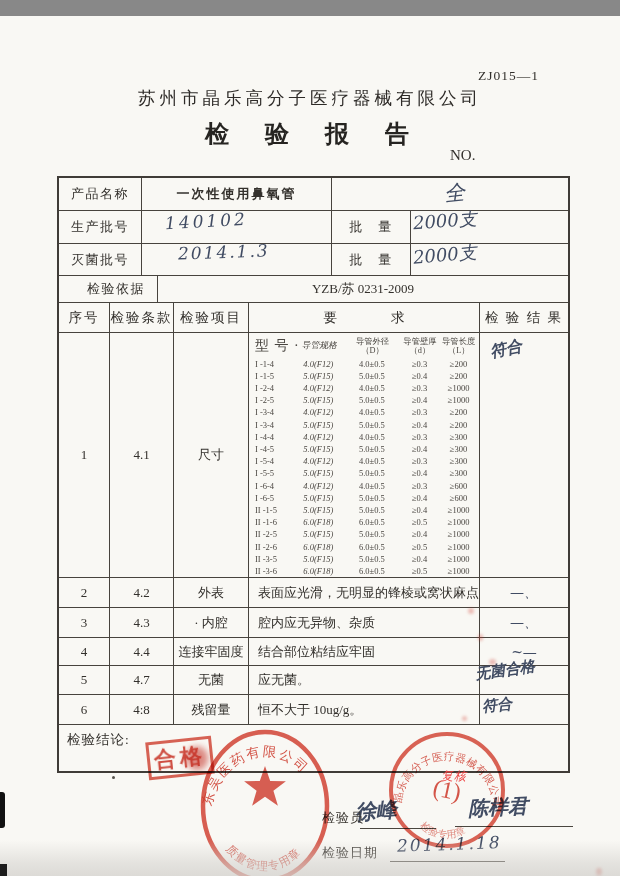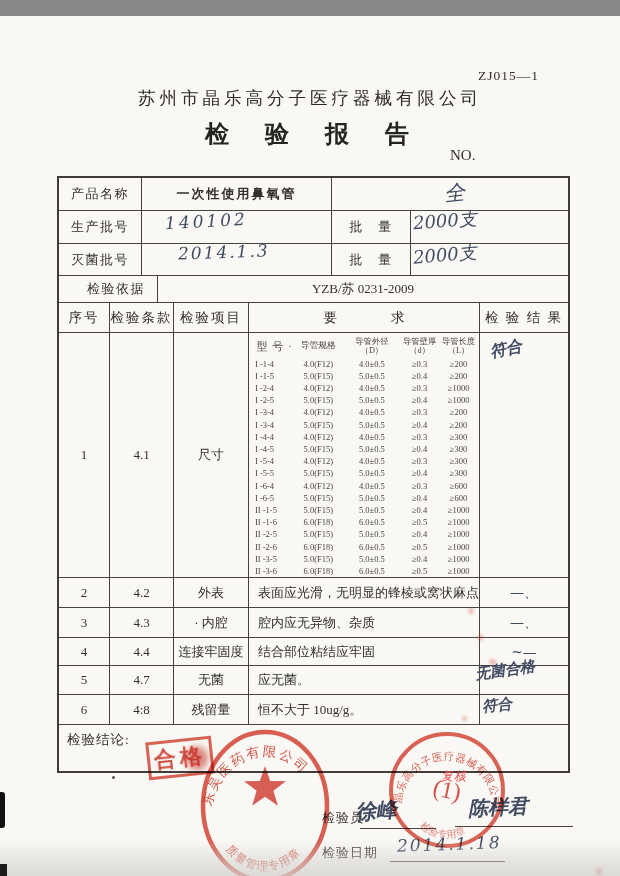--- a/index.html
+++ b/index.html
@@ -49,26 +49,26 @@
   .head-cell{letter-spacing:2px;font-size:13.5px;}
   .req-spread{letter-spacing:0;}
 
   
   .spec-wrap{width:100%;height:100%;padding:2px 0 0 4px;display:flex;flex-direction:column;
     color:#4a4641;align-items:stretch;}
   .spec-head{display:flex;height:24px;align-items:center;}
   .spec-row{display:flex;height:12.2px;align-items:center;}
   .sc{font-size:8.5px;text-align:center;white-space:nowrap;}
   .c1{width:42px;text-align:left;padding-left:2px;}
-  .c2{width:50px;}
+  .c2{width:50px;font-style:italic;}
   .c3{width:60px;}
   .c4{width:38px;}
   .c5{width:42px;}
   .two{display:flex;flex-direction:column;line-height:1.15;font-size:8.3px;align-items:center;justify-content:center;}
-  .spec-head .c1{font-size:11px;letter-spacing:1px;text-align:center;}
+  .spec-head .c1{font-size:14px;letter-spacing:1px;}
   .spec-head .c2{font-size:8.8px;}
 
   .req-cell-r1{padding:0;align-items:flex-start;}
   .result-cell{position:relative;}
 
   
   .conclusion{align-items:flex-start;justify-content:flex-start;padding:6px 0 0 8px;
     font-size:13.5px;letter-spacing:1px;}
 
   

